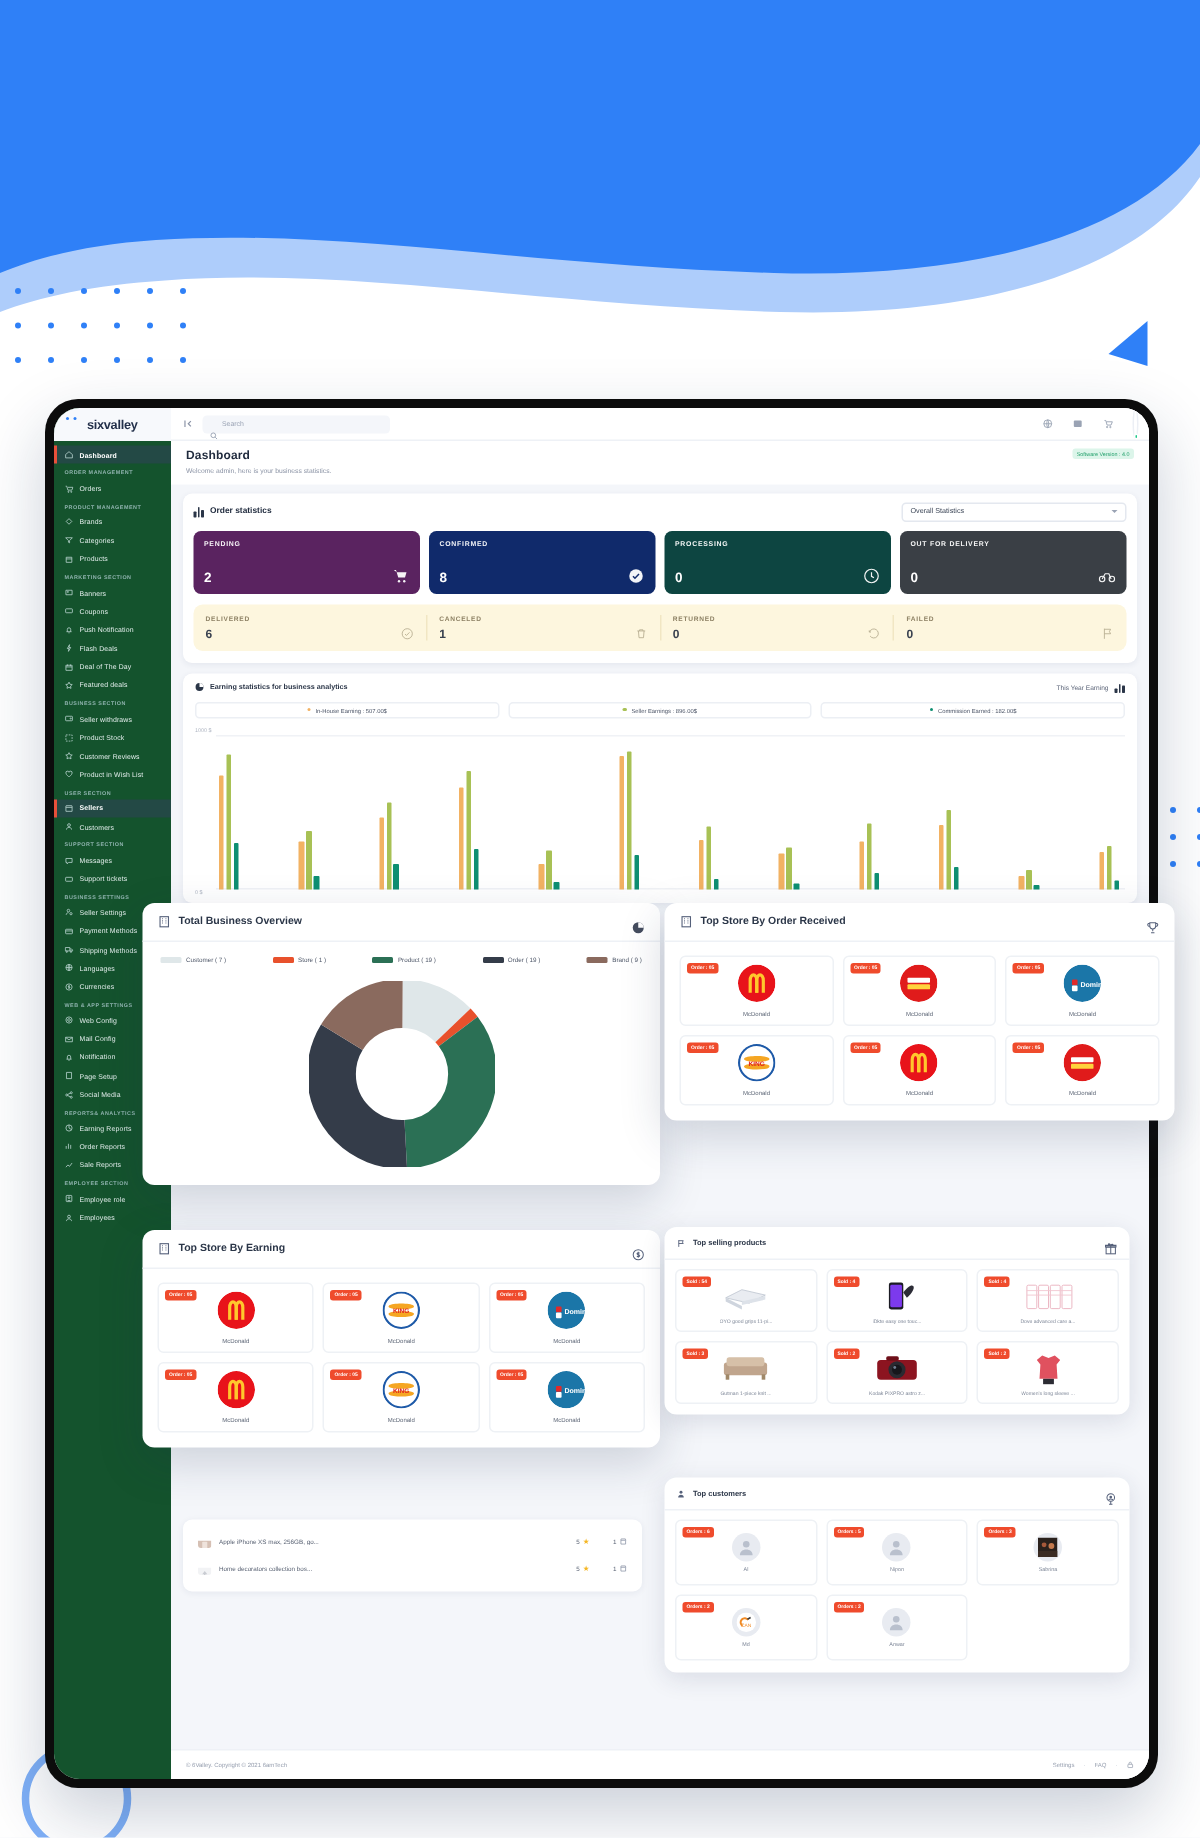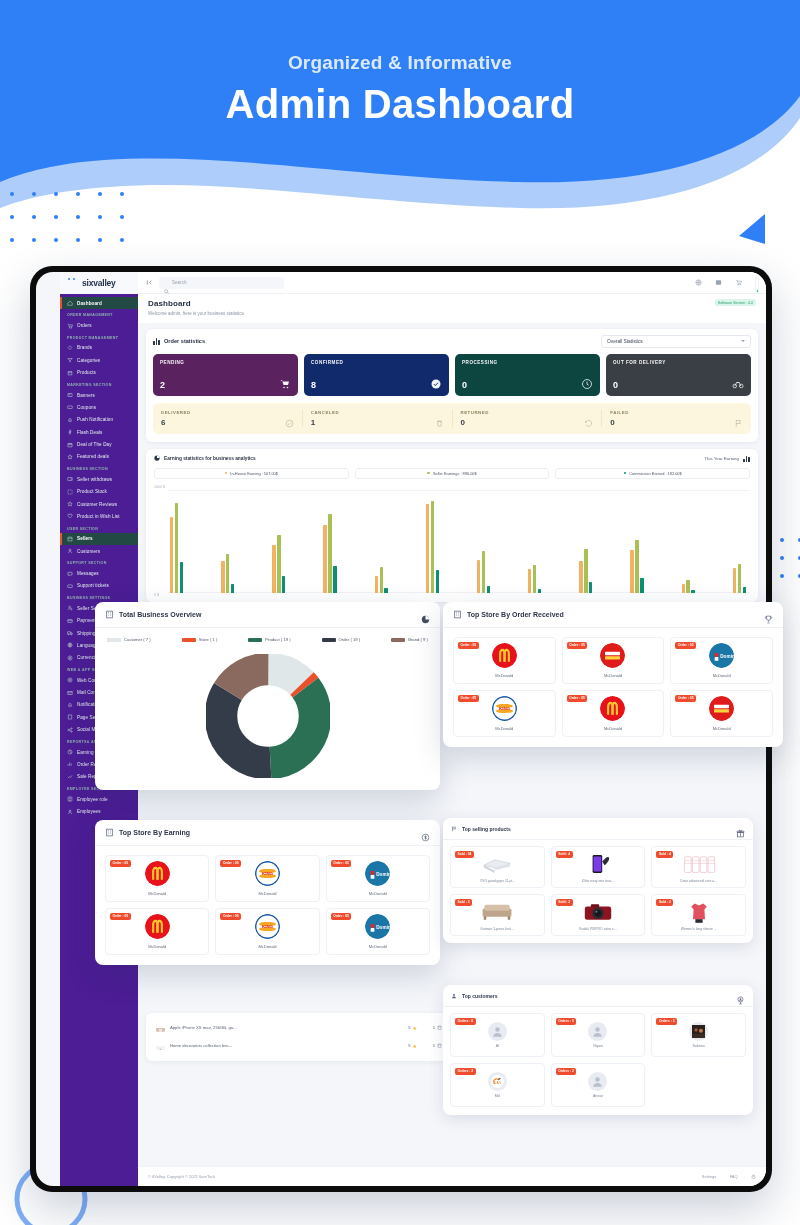--- a/index.html
+++ b/index.html
@@ -28,21 +28,21 @@
     background:#0c0c0c; border-radius:22px; padding:6px;
     box-shadow: 0 18px 45px rgba(20,40,80,.22);
     z-index:6;
   }
   .screen {
     width:100%; height:100%; background:#f4f6fa; border-radius:17px;
     overflow:hidden; position:relative; display:flex;
   }
 
   
-  .sidebar { width:78px; background:#4c1d95; flex:0 0 78px; position:relative;margin-left:24px; }
+  .sidebar { width:78px; background:#14532d; flex:0 0 78px; position:relative; }
   .brand { height:22px; background:#f7f9fc; display:flex; align-items:center; gap:3px; padding-left:6px; }
   .brand-logo { width:13px; height:10px; position:relative; }
   .brand-logo .cart { width:13px; height:9px; background:#2f80f7; border-radius:2px 2px 1px 1px; position:relative; }
   .brand-logo .cart:after { content:''; position:absolute; left:2px; bottom:-2px; width:2px; height:2px; background:#2f80f7; border-radius:50%; box-shadow:5px 0 0 #2f80f7; }
   .brand-name { font-size:8.5px; font-weight:bold; color:#23304a; letter-spacing:-.2px; }
 
   .nav { padding-top:3px; }
   .nav-sec { font-size:3.6px; color:#8fb3ae; letter-spacing:.35px; padding:4px 0 2px 7px; text-transform:uppercase; font-weight:bold; }
   .nav-item { display:flex; align-items:center; gap:4px; padding:3.2px 0 3.2px 7px; position:relative; }
   .nav-item.active { background:#234945; }
@@ -168,24 +168,20 @@
   .ft-right .sep { color:#c6ccd8; }
 </style>
 </head>
 <body>
 
 <div class="hero">
   <svg width="800" height="300" viewBox="0 0 800 300">
     <path d="M0,0 L800,0 L800,118 C760,178 660,212 520,208 C360,203 230,178 110,187 C62,190 26,198 0,208 Z" fill="#aecdfb"></path>
     <path d="M0,0 L800,0 L800,96 C756,156 652,186 516,182 C352,177 224,152 104,160 C58,163 24,172 0,182 Z" fill="#2f80f7"></path>
   </svg>
-  <div class="hero-text">
-    <div class="hero-sub">Organized &amp; Informative</div>
-    <div class="hero-title">Admin Dashboard</div>
-  </div>
 </div>
 
 <div class="dots" style="left:10px; top:192px; width:120px; height:62px;">
   <div class="dot" style="left:0;top:0"></div>
     <div class="dot" style="left:22px;top:0"></div>
     <div class="dot" style="left:44px;top:0"></div>
     <div class="dot" style="left:66px;top:0"></div>
     <div class="dot" style="left:88px;top:0"></div>
     <div class="dot" style="left:110px;top:0"></div>
   <div class="dot" style="left:0;top:23px"></div>

